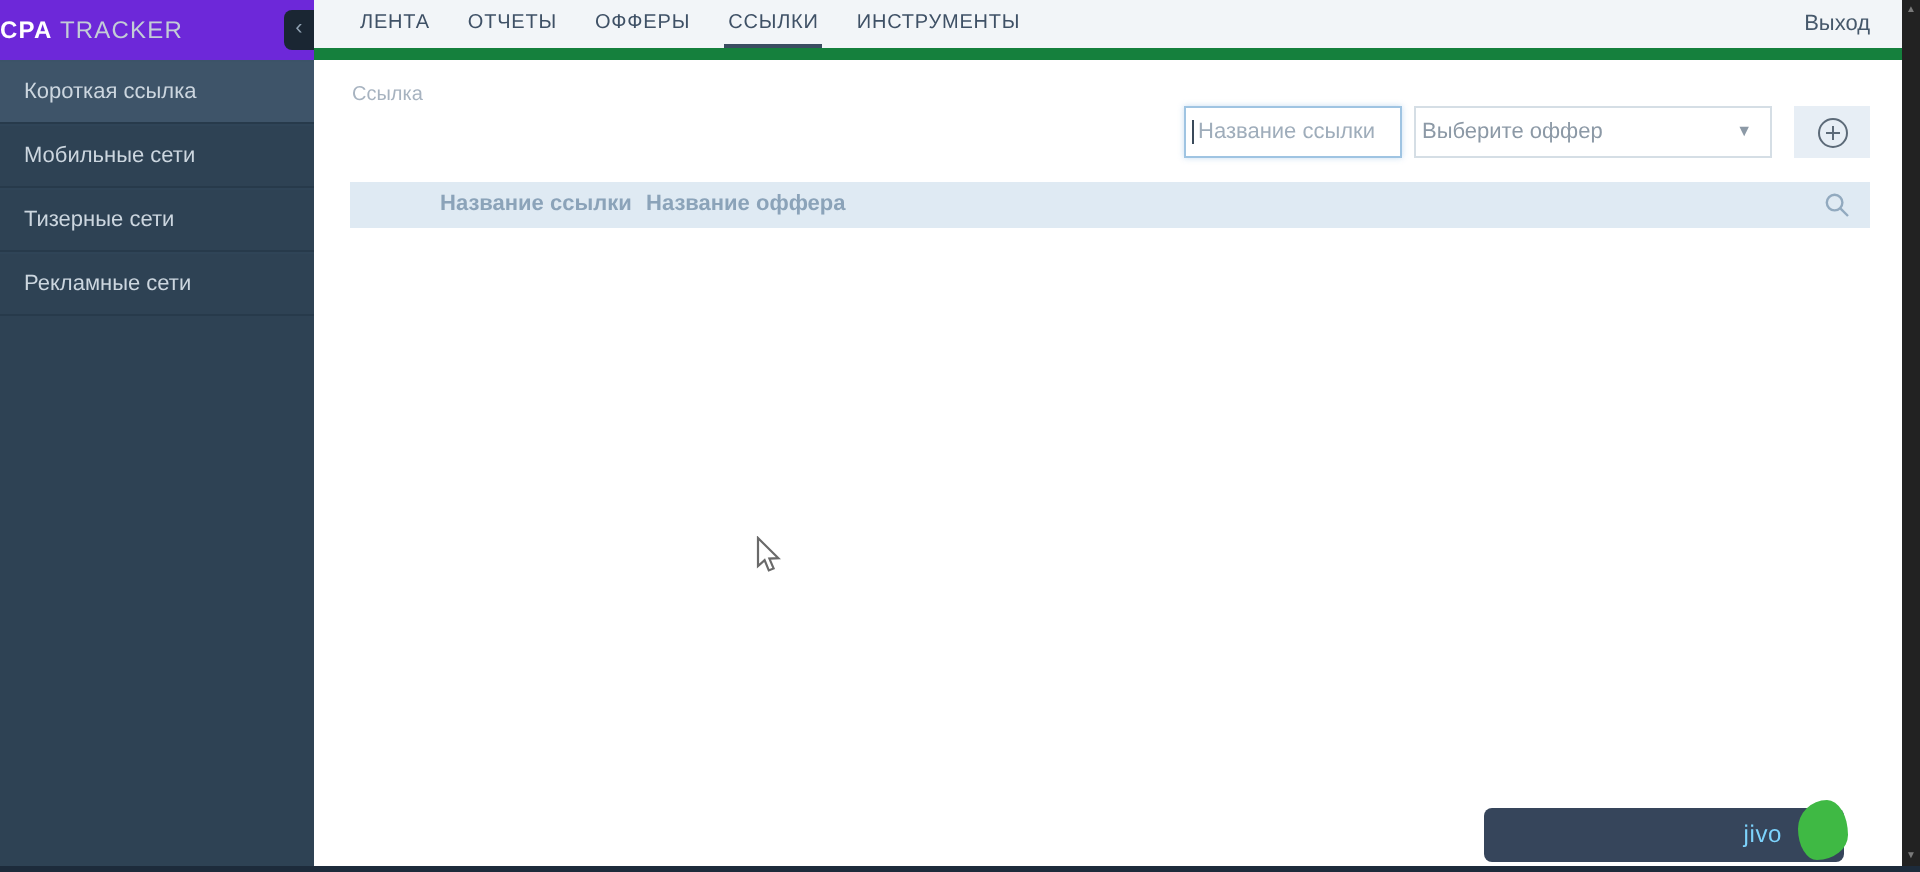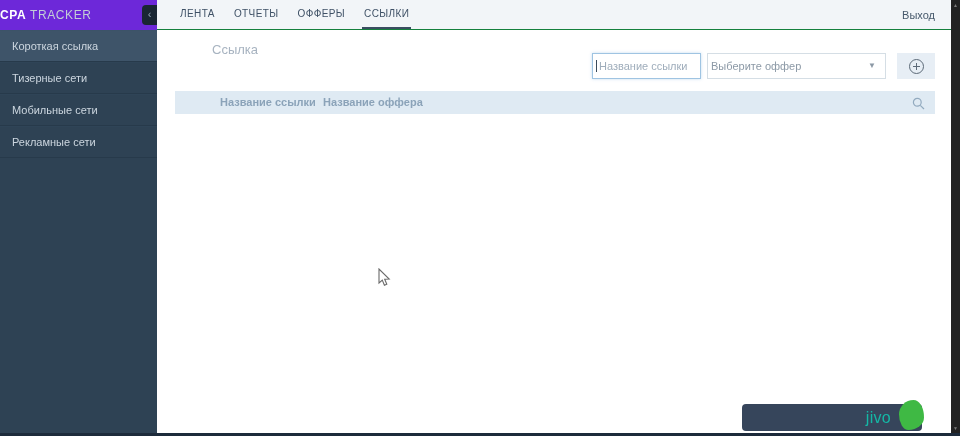--- a/index.html
+++ b/index.html
@@ -33,41 +33,41 @@
     color:#ccd6df; font-size:11px;
     border-bottom:1px solid #273a4b;
     border-top:1px solid #38506433;
     cursor:pointer; white-space:nowrap;
   }
   .side-item.active { background:#3e5469; }
 
   
   .topbar {
     position:absolute; left:157px; top:0; width:794px; height:30px;
-    background:#f2f5f8; border-bottom:1px solid #15803d;
+    background:#f2f5f8; border-bottom:6px solid #15803d;
     display:flex; align-items:stretch;
   }
   .tabs { display:flex; margin-left:21px; }
   .tab {
     display:flex; align-items:center; padding:0 2px; margin-right:15px;
     font-size:10px; letter-spacing:.4px; color:#3f5166;
     border-bottom:2px solid transparent; cursor:pointer; white-space:nowrap;
   }
   .tab.active { border-bottom-color:#3a4d61; }
   .logout {
     margin-left:auto; align-self:center; margin-right:16px;
     font-size:11px; color:#46586b; cursor:pointer;
   }
 
   
   .content {
     position:absolute; left:157px; top:30px; width:794px; height:403px;
     background:#ffffff;
   }
-  .breadcrumb { position:absolute; left:19px; top:12px; font-size:13px; color:#a7b3c0;margin-left:36px; }
+  .breadcrumb { position:absolute; left:19px; top:12px; font-size:10px; color:#a7b3c0; }
   .page-title {
     position:absolute; left:17px; top:22px;
     font-size:23px; font-weight:300; color:#72859a; white-space:nowrap;
   }
   .star-icon { font-size:15px; color:#bcc8d4; vertical-align:3px; margin-left:7px; cursor:pointer; }
 
   .controls { position:absolute; top:23px; right:16px; width:345px; height:26px; }
   .link-input {
     position:absolute; right:234px; top:0; width:109px; height:26px;
     border:1px solid #9fc4e2; box-shadow:0 0 3px rgba(130,180,225,.45);
@@ -107,21 +107,21 @@
   .chat-widget {
     position:absolute; left:742px; top:404px; width:180px; height:27px;
     background:#36455b; border-radius:4px; cursor:pointer;
   }
   .chat-message {
     position:absolute; left:13px; top:0; line-height:27px;
     font-size:10.5px; color:#ffffff; white-space:nowrap;
   }
   .chat-brand {
     position:absolute; right:31px; top:0; line-height:27px;
-    font-size:16px; color:#14b8a6; letter-spacing:.3px;
+    font-size:12px; color:#7dd3fc; letter-spacing:.3px;
   }
   .chat-leaf {
     position:absolute; right:-2px; top:-4px; width:25px; height:30px;
     background:#3fb944;
     border-radius:58% 42% 62% 38% / 48% 58% 42% 52%;
   }
 
   
   .scrollbar {
     position:absolute; left:951px; top:0; width:9px; height:433px;
@@ -142,31 +142,32 @@
 </style>
 </head>
 <body>
 
 <div class="sidebar">
   <div class="logo-bar">
     <span class="brand"><b>CPA</b><span> TRACKER</span></span>
     <span class="collapse-btn">‹</span>
   </div>
   <div class="side-item active">Короткая ссылка</div>
+  <div class="side-item">Мобильные сети</div>
   <div class="side-item">Тизерные сети</div>
-  <div class="side-item">Мобильные сети</div>
   <div class="side-item">Рекламные сети</div>
 </div>
 
 <div class="topbar">
   <div class="tabs">
     <div class="tab">ЛЕНТА</div>
     <div class="tab">ОТЧЕТЫ</div>
     <div class="tab">ОФФЕРЫ</div>
     <div class="tab active">ССЫЛКИ</div>
+    <div class="tab">ИНСТРУМЕНТЫ</div>
   </div>
   <span class="logout">Выход</span>
 </div>
 
 <div class="content">
   <div class="breadcrumb">Ссылка</div>
 
   <div class="controls">
     <input class="link-input" type="text" placeholder="Название ссылки" style="">
     <span class="text-caret"></span>

